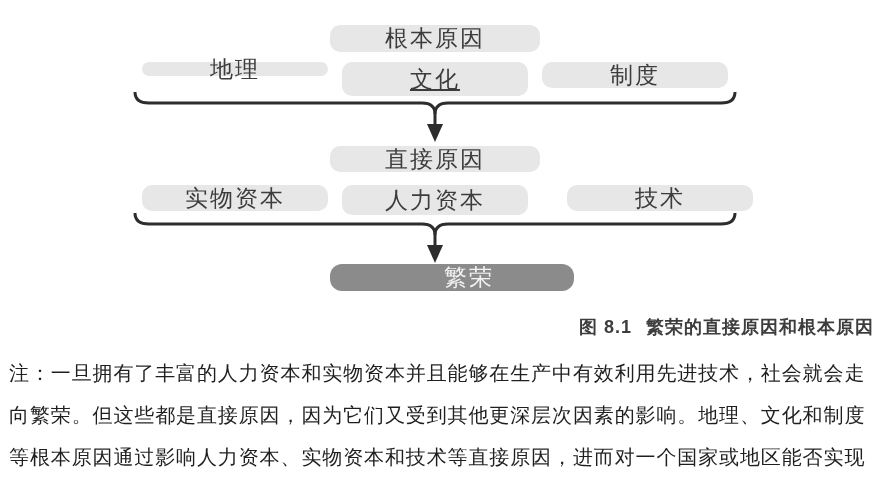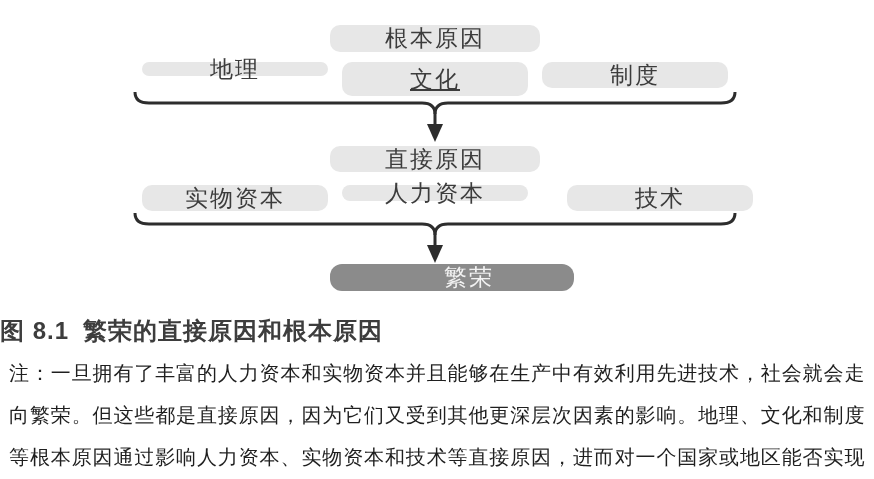--- a/index.html
+++ b/index.html
@@ -41,24 +41,24 @@
     stroke-width: 3;
   }
   .brace polygon {
     fill: #2d2d2d;
     stroke: none;
   }
   .caption {
     position: absolute;
     left: 0; top: 315px;
     width: 100%;
-    text-align: left;
+    text-align: right;
     font-family: "Liberation Sans", sans-serif;
     font-weight: bold;
-    font-size: 24px;
+    font-size: 18px;
     color: #3d3d3d;
     letter-spacing: 1px;
   }
   .caption .cap-title { margin-left: 14px; }
   .note {
     position: absolute;
     left: 9px; top: 352px;
     width: 856px;
     font-size: 20px;
     line-height: 42px;
@@ -80,21 +80,21 @@
 
   <svg class="brace" style="left:133px; top:90px;" width="604" height="53" viewBox="0 0 604 53">
     <path d="M2,2 C2,10 7,13 16,13 L289,13 C298,13 302,17 302,24 L302,38"></path>
     <path d="M602,2 C602,10 597,13 588,13 L315,13 C306,13 302,17 302,24"></path>
     <polygon points="302,52 294,34 310,34"></polygon>
   </svg>
 
   <div class="box" style="left:330px; top:146px; width:210px; height:26px;">直接原因</div>
 
   <div class="box" style="left:142px; top:185px; width:186px; height:26px;">实物资本</div>
-  <div class="box" style="left:342px; top:185px; width:186px; height:16px;">人力资本</div>
+  <div class="box" style="left:342px; top:185px; width:186px; height:30px;">人力资本</div>
   <div class="box" style="left:567px; top:185px; width:186px; height:26px;">技术</div>
 
   <svg class="brace" style="left:133px; top:211px;" width="604" height="53" viewBox="0 0 604 53">
     <path d="M2,2 C2,10 7,13 16,13 L289,13 C298,13 302,17 302,24 L302,38"></path>
     <path d="M602,2 C602,10 597,13 588,13 L315,13 C306,13 302,17 302,24"></path>
     <polygon points="302,52 294,34 310,34"></polygon>
   </svg>
 
   <div class="box dark" style="left:330px; top:264px; width:210px; height:27px;">繁荣</div>
 

